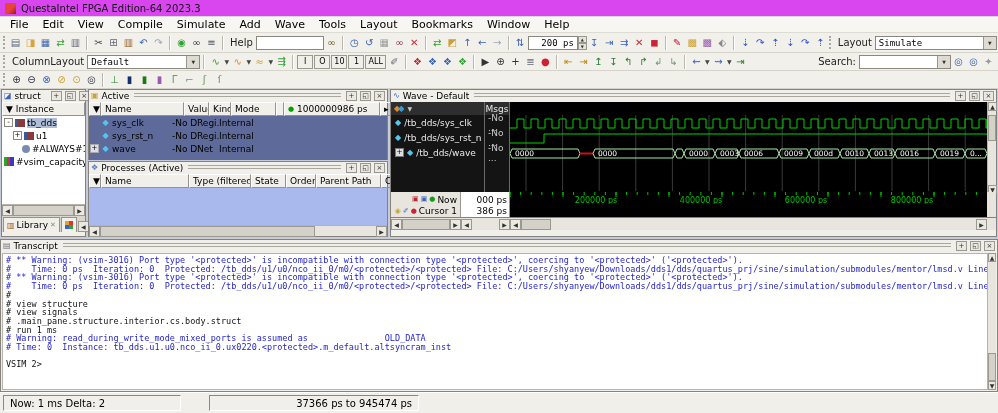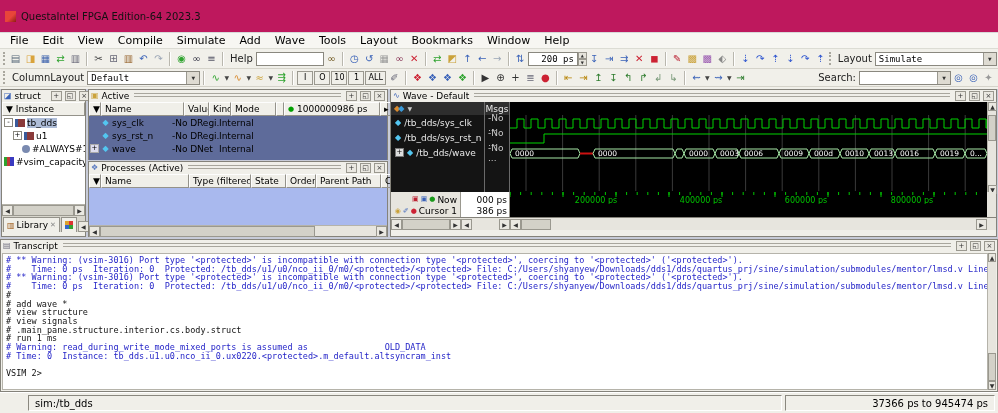--- a/index.html
+++ b/index.html
@@ -2,21 +2,21 @@
 <html><head>
 <meta charset="utf-8">
 <style>
   * { box-sizing: border-box; }
   html,body { margin:0; padding:0; }
   body {
     width:998px; height:413px; position:relative; overflow:hidden;
     font-family:"DejaVu Sans", sans-serif; font-size:11px; background:#f0efe9; color:#000;
   }
   
-  .titlebar { height:33px; background:#be185d; border-bottom:1px solid #d8d8d8;
+  .titlebar { height:17px; background:#d946ef; border-bottom:1px solid #d8d8d8;
     display:flex; align-items:center; gap:5px; padding:0 5px; }
   .app-ico { width:11px; height:11px; background:linear-gradient(135deg,#e8453a 0 55%,#8c1d12); }
   .titletext { font-size:10px; color:#111; }
   .menubar { height:16px; background:#f7f6f2; border-bottom:1px solid #dcdcd4;
     display:flex; align-items:center; padding-left:3px; }
   .menu-item { padding:1px 7px; font-size:11px; cursor:default; }
   .toolbar { display:flex; align-items:center; background:#f1f0ea; border-bottom:1px solid #d5d3ca; padding:0 2px; }
   #tb1 { height:20px; } #tb2 { height:18px; } #tb3 { height:18px; }
   .grp { display:flex; align-items:center; }
   .sep { width:2px; height:14px; border-left:1px solid #b9b7ae; border-right:1px solid #ffffff; margin:0 3px; }
@@ -658,35 +658,34 @@
     <span class="pbtn">+</span>
     <span class="pbtn">◱</span>
     <span class="pbtn">×</span>
   </div>
   <div id="tr-body">
       <div class="tline t-b"># ** Warning: (vsim-3016) Port type '&lt;protected&gt;' is incompatible with connection type '&lt;protected&gt;', coercing to '&lt;protected&gt;' ('&lt;protected&gt;').</div>
       <div class="tline t-b">#    Time: 0 ps  Iteration: 0  Protected: /tb_dds/u1/u0/nco_ii_0/m0/&lt;protected&gt;/&lt;protected&gt; File: C:/Users/shyanyew/Downloads/dds1/dds/quartus_prj/sine/simulation/submodules/mentor/lmsd.v Line: 38</div>
       <div class="tline t-b"># ** Warning: (vsim-3016) Port type '&lt;protected&gt;' is incompatible with connection type '&lt;protected&gt;', coercing to '&lt;protected&gt;' ('&lt;protected&gt;').</div>
       <div class="tline t-b">#    Time: 0 ps  Iteration: 0  Protected: /tb_dds/u1/u0/nco_ii_0/m0/&lt;protected&gt;/&lt;protected&gt; File: C:/Users/shyanyew/Downloads/dds1/dds/quartus_prj/sine/simulation/submodules/mentor/lmsd.v Line: 38</div>
       <div class="tline t-k">#</div>
-      <div class="tline t-k"># add wave *</div>
       <div class="tline t-k"># view structure</div>
       <div class="tline t-k"># view signals</div>
       <div class="tline t-k"># .main_pane.structure.interior.cs.body.struct</div>
       <div class="tline t-k"># run 1 ms</div>
       <div class="tline t-b"># Warning: read_during_write_mode_mixed_ports is assumed as               OLD_DATA</div>
       <div class="tline t-b"># Time: 0  Instance: tb_dds.u1.u0.nco_ii_0.ux0220.&lt;protected&gt;.m_default.altsyncram_inst</div>
       <div class="tline t-k">&nbsp;</div>
       <div class="tline t-k">VSIM 2&gt;</div>
     </div>
   <div id="tr-scroll">
     <span class="sbtn" style="width:8px;height:9px">▲</span>
     <span style="flex:1"></span>
     <span class="sthumb" style="height:28px;width:100%"></span>
     <span class="sbtn" style="width:8px;height:9px">▼</span>
   </div>
 </div>
 
 <div id="statusbar">
+  <div class="scell" style="width:178px">Now: 1 ms  Delta: 2</div>
   <div style="width:22px"></div>
-  <div class="scell" style="flex:1">sim:/tb_dds</div>
   <div class="scell" style="width:210px;justify-content:flex-end">37366 ps to 945474 ps</div>
 </div>
 
 </body></html>

